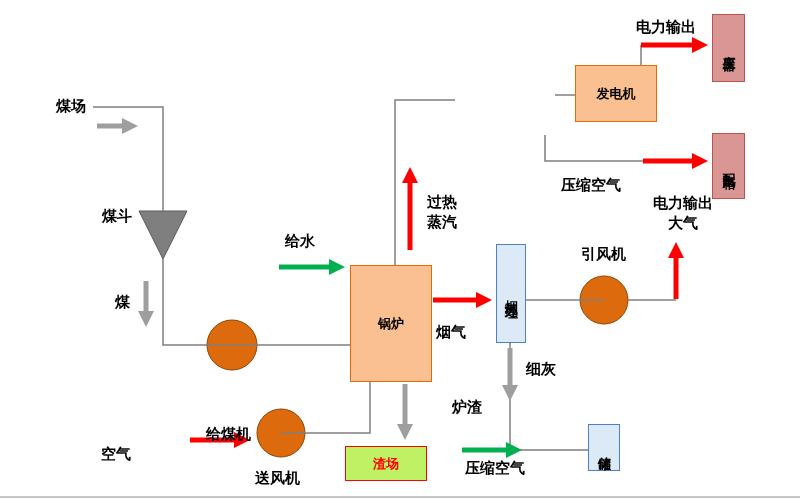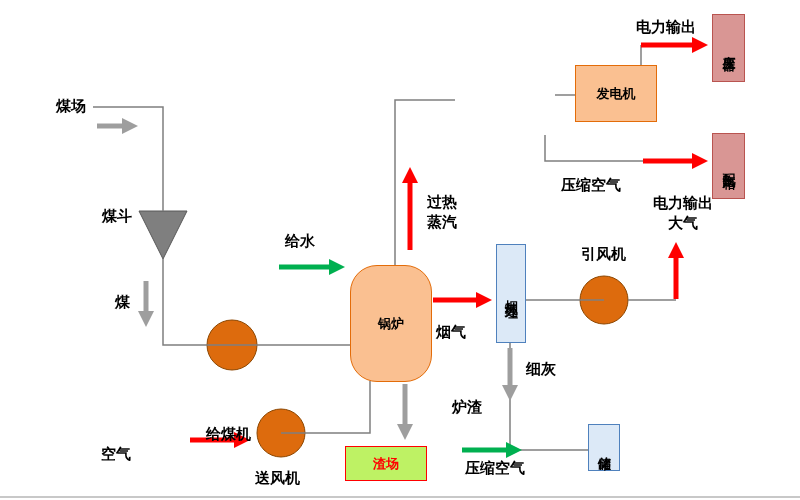--- a/index.html
+++ b/index.html
@@ -59,21 +59,21 @@
     <line x1="410" y1="250" x2="410" y2="182" stroke="#FF0000" stroke-width="5" marker-end="url(#ah-red)"></line>
     <line x1="641" y1="45" x2="693" y2="45" stroke="#FF0000" stroke-width="5" marker-end="url(#ah-red)"></line>
     <line x1="643" y1="161" x2="693" y2="161" stroke="#FF0000" stroke-width="5" marker-end="url(#ah-red)"></line>
     <line x1="433" y1="300" x2="477" y2="300" stroke="#FF0000" stroke-width="5" marker-end="url(#ah-red)"></line>
     <line x1="676" y1="299" x2="676" y2="257" stroke="#FF0000" stroke-width="5" marker-end="url(#ah-red)"></line>
     <line x1="510" y1="348" x2="510" y2="386" stroke="#9E9E9E" stroke-width="5" marker-end="url(#ah-gray)"></line>
     <line x1="405" y1="384" x2="405" y2="425" stroke="#9E9E9E" stroke-width="5" marker-end="url(#ah-gray)"></line>
     <line x1="462" y1="450" x2="507" y2="450" stroke="#00B050" stroke-width="5" marker-end="url(#ah-green)"></line>
   </svg>
 
-  <div class="node process" style="left:350px;top:265px;width:80px;height:115px;border-radius:27px;">
+  <div class="node process" style="left:350px;top:265px;width:80px;height:115px;">
     <span>锅炉</span>
   </div>
   <div class="node process" style="left:575px;top:65px;width:80px;height:55px;">
     <span>发电机</span>
   </div>
   <div class="node pink" style="left:712px;top:14px;width:31px;height:66px;">
     <span class="v">变压器</span>
   </div>
   <div class="node pink" style="left:712px;top:133px;width:31px;height:64px;">
     <span class="v">配汽箱</span>

